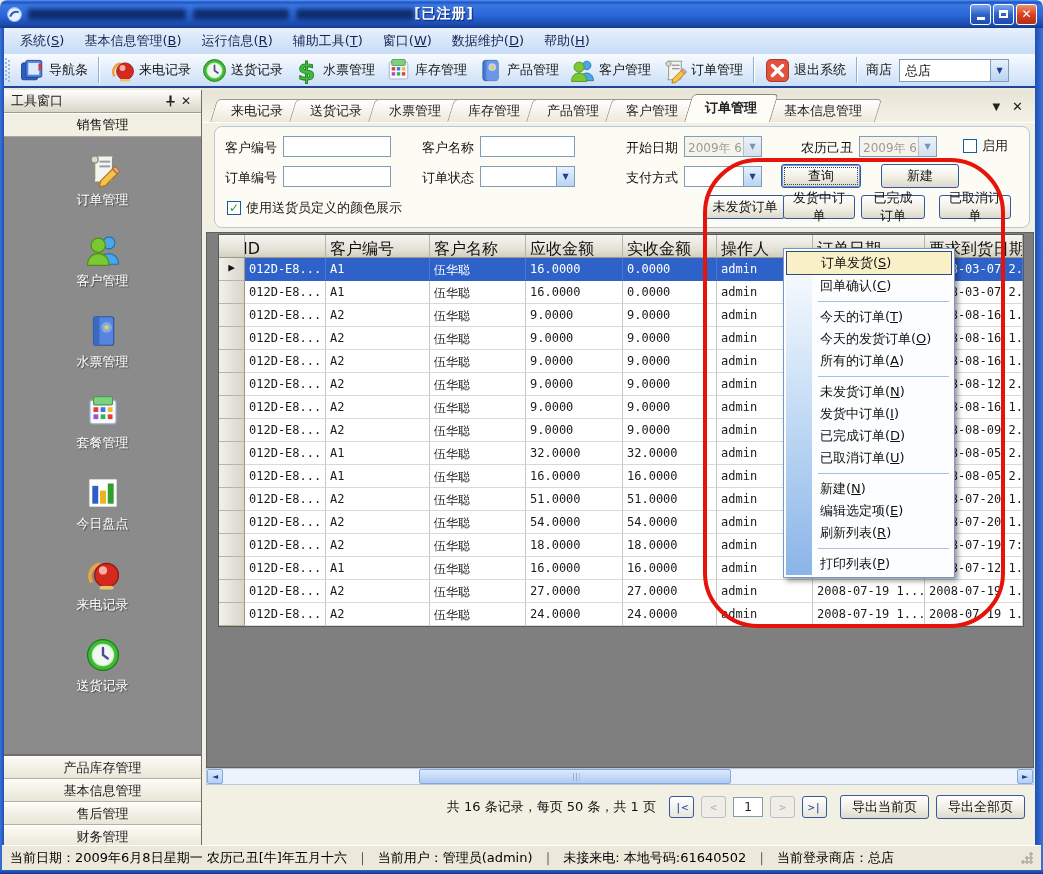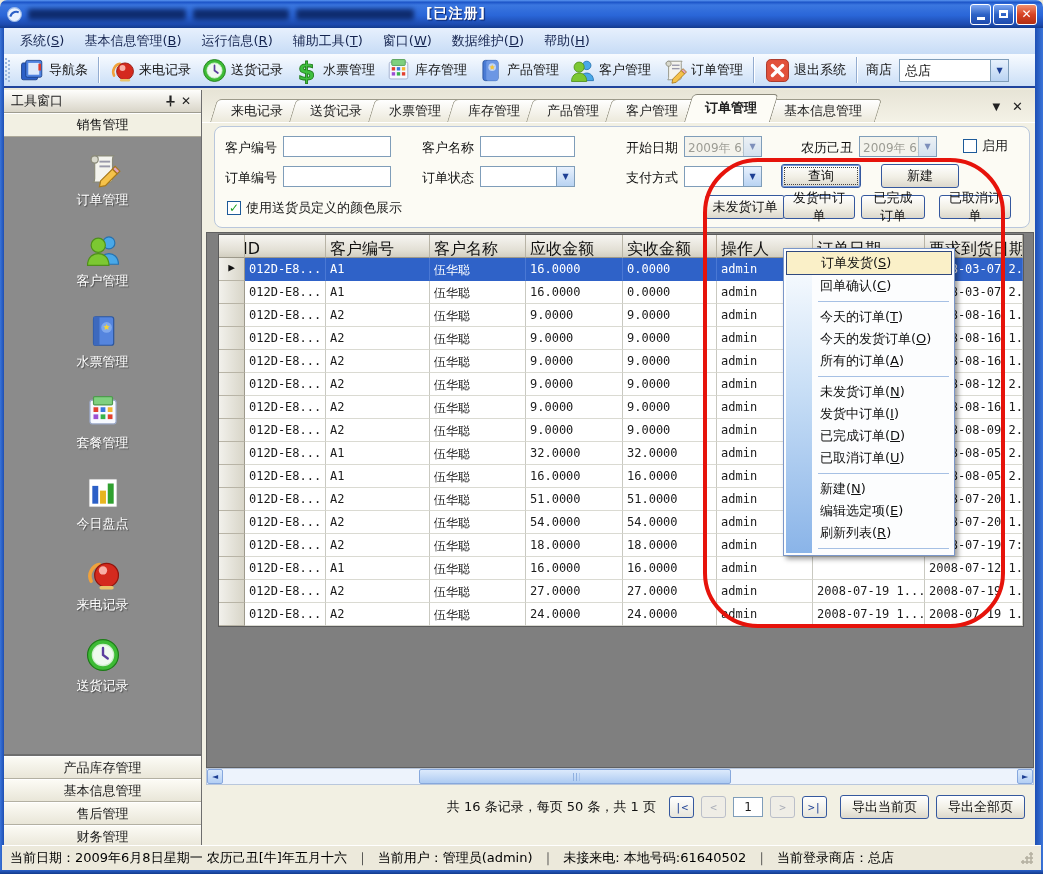--- a/index.html
+++ b/index.html
@@ -12,21 +12,21 @@
   .frame-left{left:0;top:28px;bottom:0;width:4px;}
   .frame-right{right:0;top:28px;bottom:0;width:8px;background:linear-gradient(90deg,#1E4FB4,#3A74D8);}
   .frame-bottom{left:0;right:0;bottom:0;height:4px;background:linear-gradient(180deg,#2B61C8,#123A8C);}
   
   .titlebar{position:absolute;left:0;top:0;width:100%;height:28px;box-sizing:border-box;
     background:linear-gradient(180deg,#5A96F0 0%,#1D55C8 8%,#3B77E0 18%,#2A66D8 55%,#1C4AAE 88%,#123A8C 100%);
     border-radius:7px 7px 0 0;display:flex;align-items:center;padding:0 6px;z-index:6;}
   .title-icon{width:17px;height:17px;margin-right:5px;flex:none;}
   .title-blur{display:flex;gap:7px;align-items:center;filter:blur(2.6px);}
   .title-blur span{display:inline-block;height:11px;border-radius:2px;background:#0E2B6E;}
-  .title-badge{color:#fff;font-weight:bold;font-size:14px;margin-left:12px;text-shadow:1px 1px 1px #0A246A;letter-spacing:1px;}
+  .title-badge{color:#fff;font-weight:bold;font-size:14px;text-shadow:1px 1px 1px #0A246A;letter-spacing:1px;}
   .title-btns{margin-left:auto;display:flex;gap:2px;}
   .tb-btn{width:21px;height:21px;border-radius:3px;border:1px solid #fff;box-sizing:border-box;
     display:flex;align-items:center;justify-content:center;color:#fff;font-weight:bold;font-size:12px;
     background:linear-gradient(180deg,#7FA8F2,#2E63C6 50%,#1D4AAE);}
   .tb-btn.close{background:linear-gradient(180deg,#F0906E,#D84324 50%,#B22E12);}
   .tb-btn .glyph-min{display:block;width:8px;height:3px;background:#fff;margin-top:9px;}
   .tb-btn .glyph-max{display:block;width:9px;height:8px;border:2px solid #fff;border-top-width:3px;box-sizing:border-box;}
   
   .menubar{position:absolute;top:28px;left:2px;right:2px;height:26px;z-index:4;
     background:linear-gradient(180deg,#E7F0FD,#C7DCF6);display:flex;align-items:center;padding-left:8px;}
@@ -719,20 +719,21 @@
         <div class="ctx-sep"></div>
         <div class="ctx-item">未发货订单(<u>N</u>)</div>
         <div class="ctx-item">发货中订单(<u>I</u>)</div>
         <div class="ctx-item">已完成订单(<u>D</u>)</div>
         <div class="ctx-item">已取消订单(<u>U</u>)</div>
         <div class="ctx-sep"></div>
         <div class="ctx-item">新建(<u>N</u>)</div>
         <div class="ctx-item">编辑选定项(<u>E</u>)</div>
         <div class="ctx-item">刷新列表(<u>R</u>)</div>
         <div class="ctx-sep"></div>
+        <div class="ctx-item">打印列表(<u>P</u>)</div>
       </div>
   </div>
 
   <div class="annotation"></div>
 
   <div class="statusbar" id="statusbar">
       <span class="sb-seg">当前日期：2009年6月8日星期一 农历己丑[牛]年五月十六</span>
       <span class="sb-sep">｜</span>
       <span class="sb-seg">当前用户：管理员(admin)</span>
       <span class="sb-sep">｜</span>

